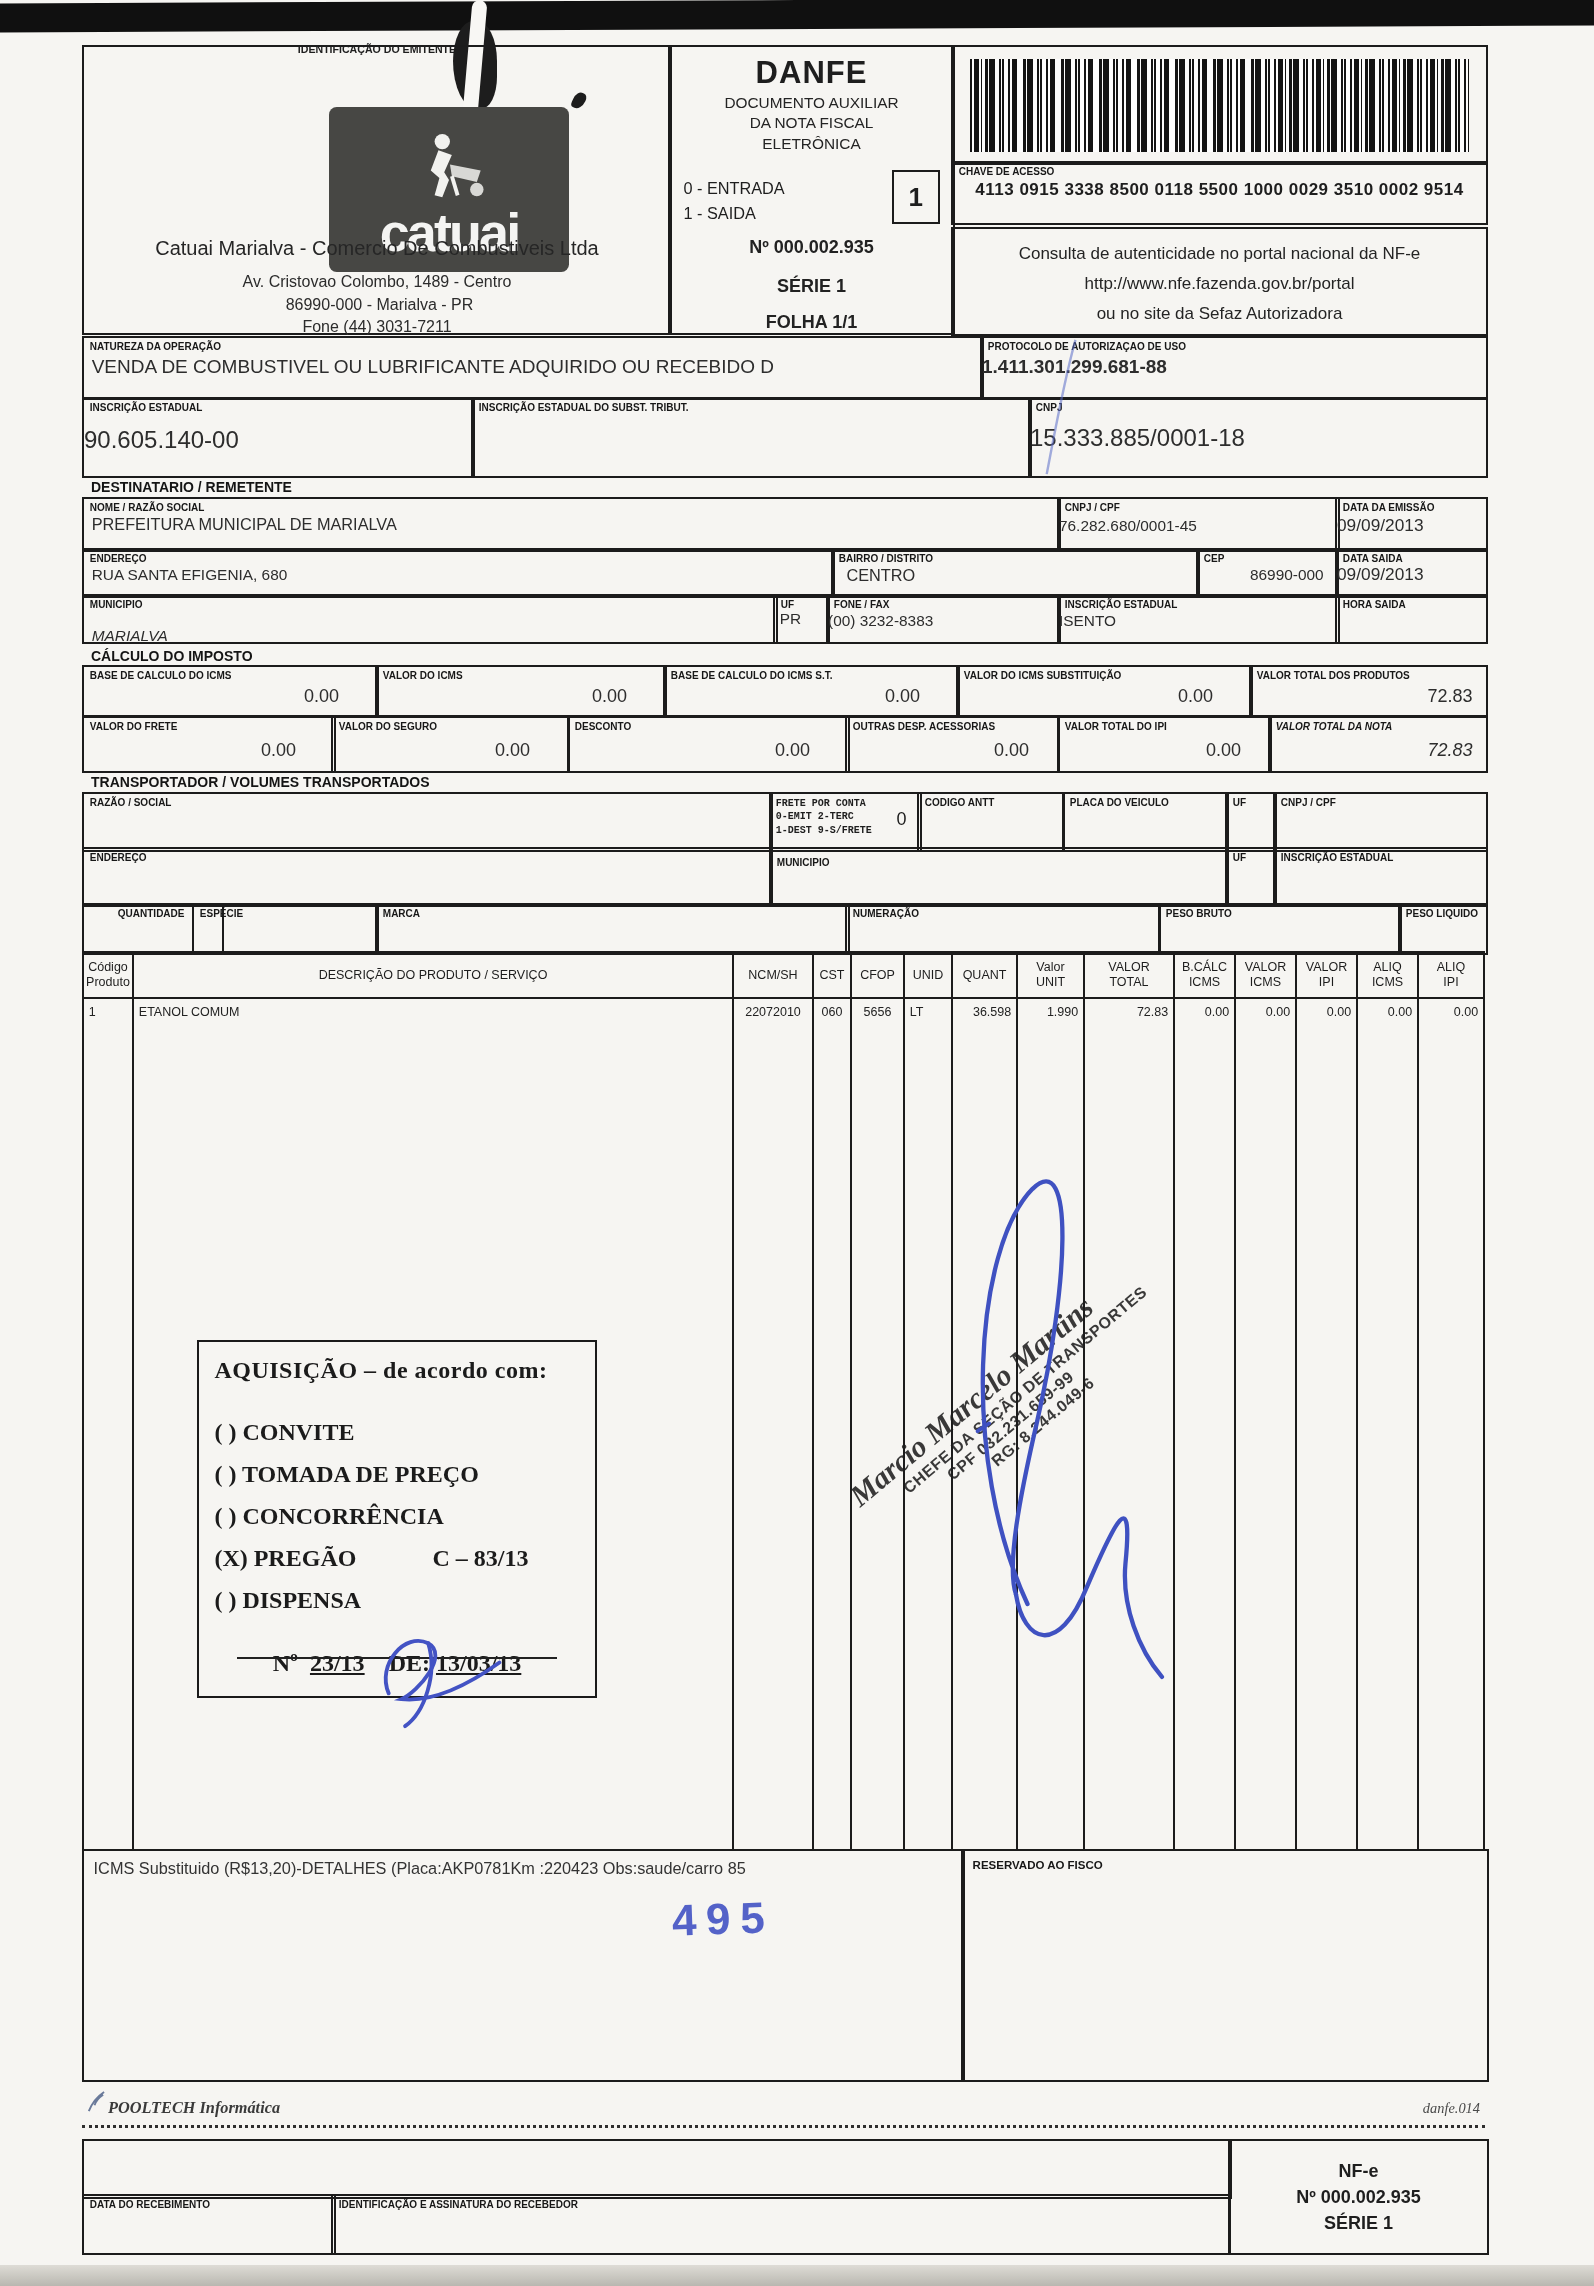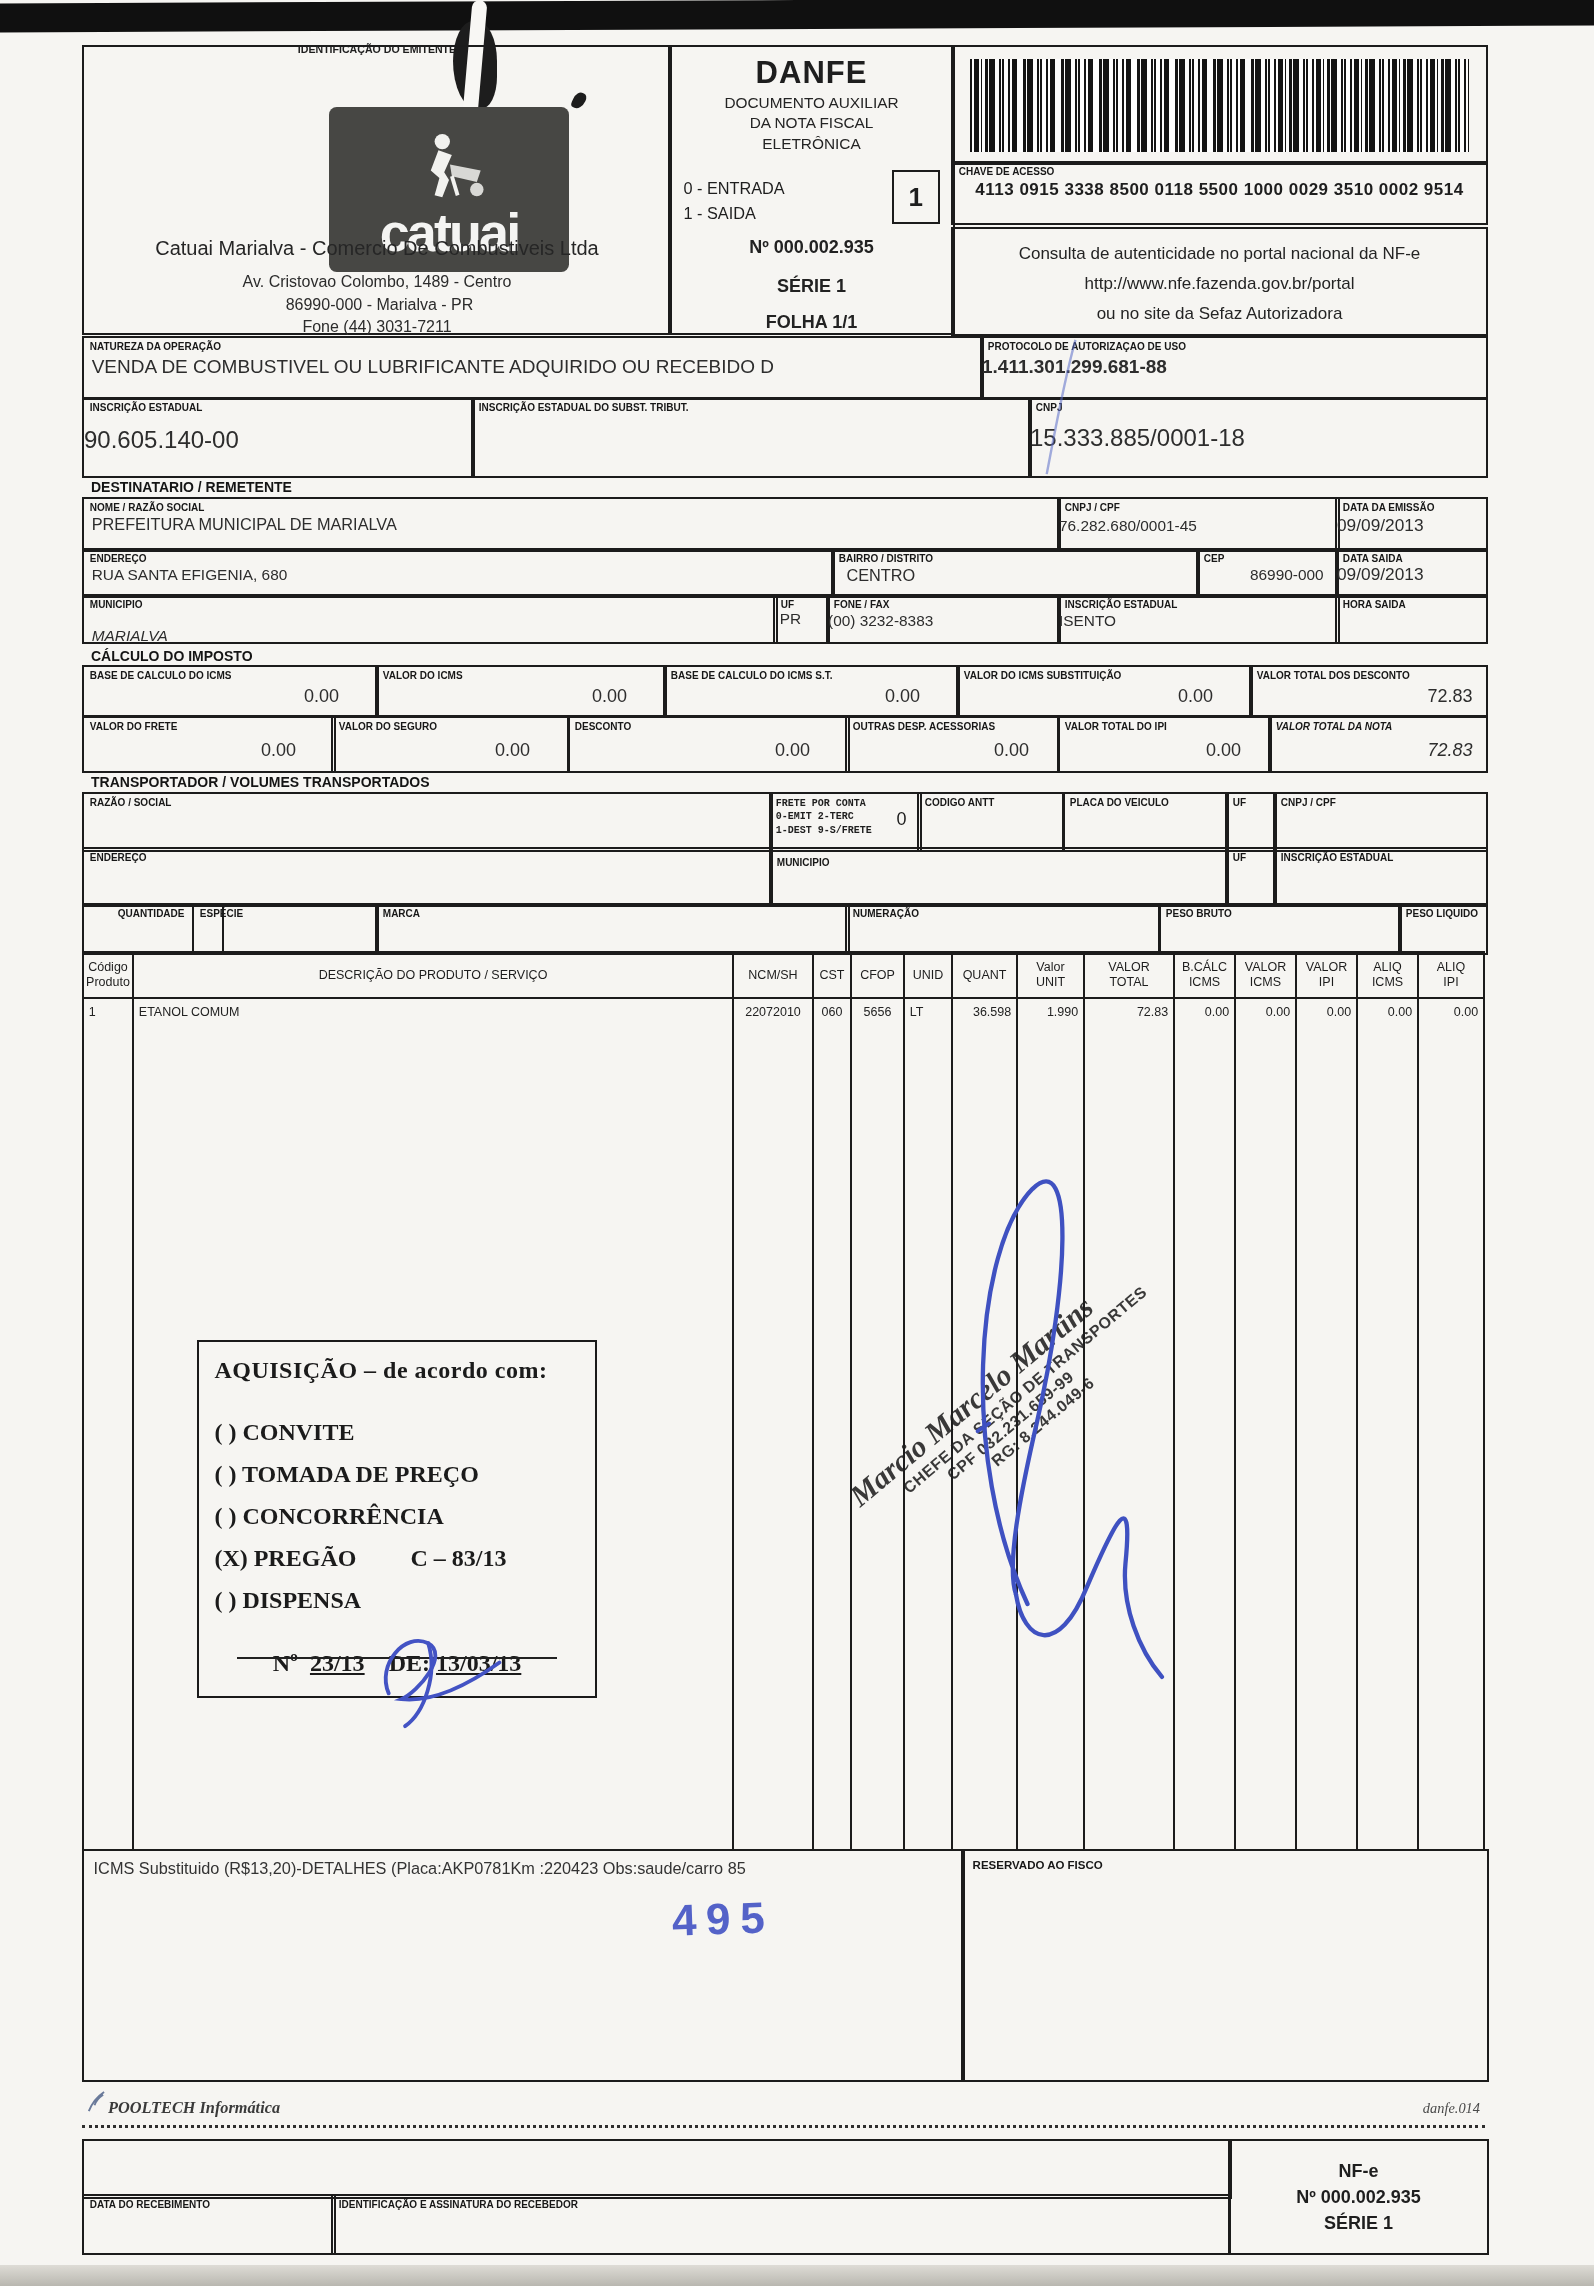--- a/index.html
+++ b/index.html
@@ -49,21 +49,21 @@
   .phead>div:last-child{border-right:none;}
   .pbody{top:999px;height:850px;border-left:2.4px solid #1c1c1c;border-right:2.4px solid #1c1c1c;}
   .pbody>div{border-right:2.4px solid #1c1c1c;font-size:12.5px;padding:5.8px 4.8px 0 4.8px;color:#222;}
   .pbody>div:last-child{border-right:none;}
   .pbody>div:nth-child(n+7){text-align:right;}
   .pbody>div:nth-child(3),.pbody>div:nth-child(4),.pbody>div:nth-child(5){text-align:center;}
   
   .aquis{position:absolute;left:197px;top:1340px;width:396px;height:354px;border:2.9px solid #1a1a1a;font-family:"Liberation Serif", serif;font-weight:bold;color:#1b1b1b;background:transparent;}
   .aquis .ti{font-size:24px;padding:15.4px 0 0 15.4px;letter-spacing:0.5px;}
   .aquis .op{font-size:24px;padding-left:15.4px;line-height:42px;}
-  .aquis .oprow{display:flex;gap:54px;padding-right:9.6px;}
+  .aquis .oprow{display:flex;gap:76px;padding-right:9.6px;}
   .aquis .nrow{font-size:24px;text-align:center;margin-top:29px;}
   .aquis .u{text-decoration:underline;}
   .aquis .sigline{position:absolute;left:38px;right:38px;bottom:37px;border-bottom:2.4px solid #222;}
   
   .carimbo{position:absolute;left:843px;top:1487px;width:538px;transform:rotate(-40deg);transform-origin:0 0;color:#1f1f1f;opacity:0.88;}
   .carimbo .nm{font-family:"Liberation Serif", serif;font-style:italic;font-weight:bold;font-size:30px;}
   .carimbo .ln{font-size:16px;font-weight:bold;letter-spacing:0.6px;}
   .manuscrito{position:absolute;left:672px;top:1894px;font-size:44px;color:#4353c4;transform:rotate(-2deg);letter-spacing:9.6px;font-weight:bold;opacity:0.9;}
   .footer-soft{position:absolute;left:108px;top:2098px;font-family:"Liberation Serif", serif;font-style:italic;font-weight:bold;font-size:16.3px;color:#3a3a3a;}
   .footer-ref{position:absolute;right:115px;top:2100px;font-family:"Liberation Serif", serif;font-style:italic;font-size:14.4px;color:#4a4a4a;}
@@ -213,21 +213,21 @@
 </div>
 <div class="bx" style="left:663px;top:665px;width:293px;height:48px;">
   <span class="lab">BASE DE CALCULO DO ICMS S.T.</span>
   <span class="val vr" style="font-size:18px;margin-top:4.8px;padding-right:38px;">0.00</span>
 </div>
 <div class="bx" style="left:956px;top:665px;width:293px;height:48px;">
   <span class="lab">VALOR DO ICMS SUBSTITUIÇÃO</span>
   <span class="val vr" style="font-size:18px;margin-top:4.8px;padding-right:38px;">0.00</span>
 </div>
 <div class="bx" style="left:1249px;top:665px;width:235px;height:48px;">
-  <span class="lab">VALOR TOTAL DOS DESCONTO</span>
+  <span class="lab">VALOR TOTAL DOS PRODUTOS</span>
   <span class="val vr" style="font-size:18px;margin-top:4.8px;">72.83</span>
 </div>
 
 <div class="bx" style="left:82px;top:716px;width:250px;height:53px;">
   <span class="lab">VALOR DO FRETE</span>
   <span class="val vr" style="font-size:18px;margin-top:8.6px;padding-right:38px;">0.00</span>
 </div>
 <div class="bx" style="left:331px;top:716px;width:235px;height:53px;">
   <span class="lab">VALOR DO SEGURO</span>
   <span class="val vr" style="font-size:18px;margin-top:8.6px;padding-right:38px;">0.00</span>

